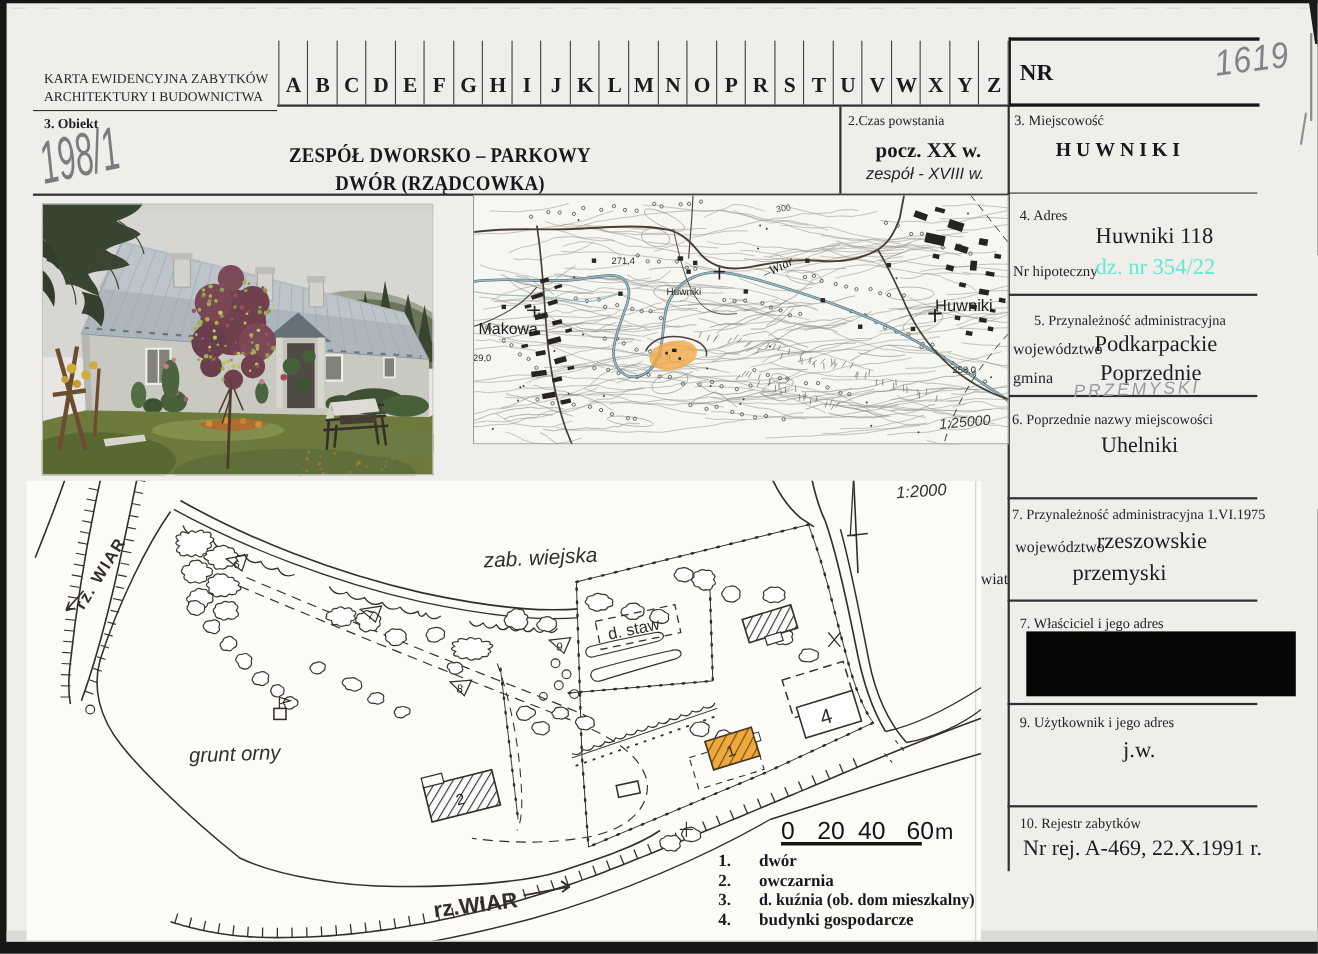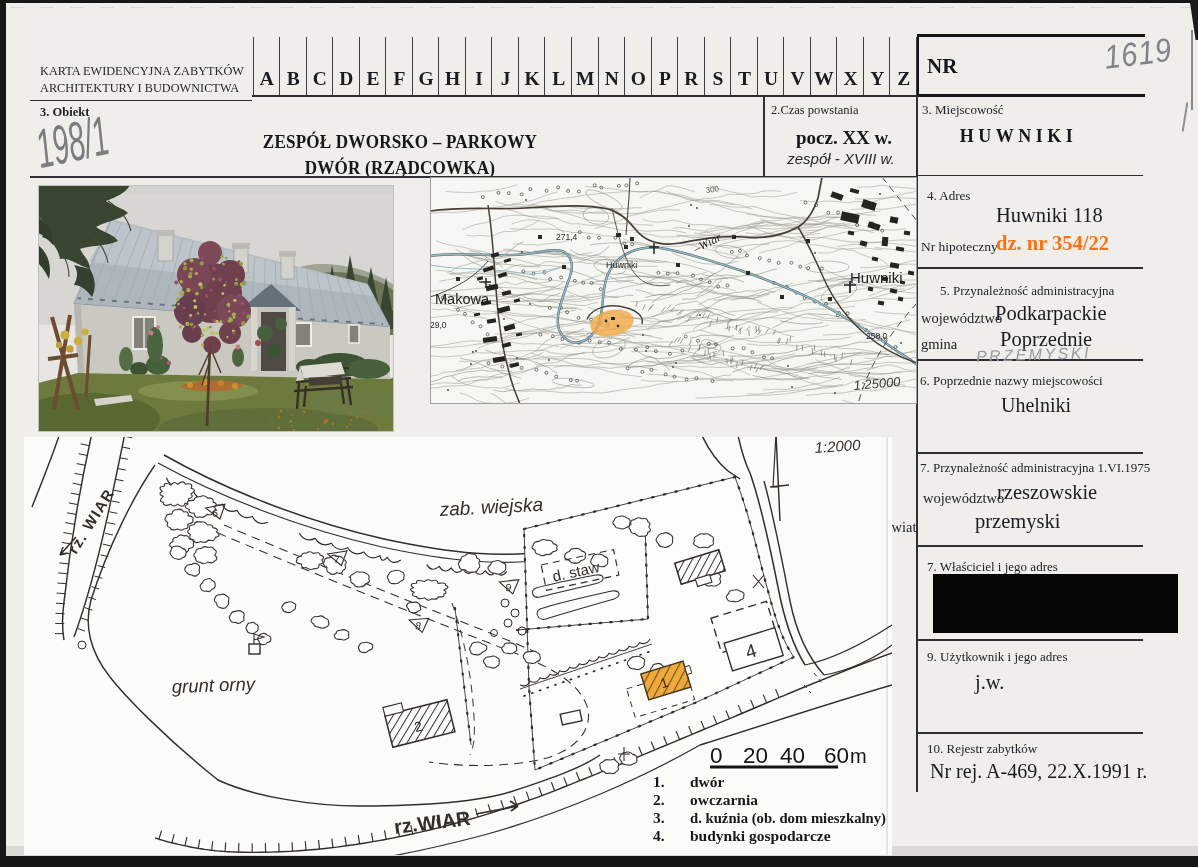--- a/index.html
+++ b/index.html
@@ -87,21 +87,21 @@
 <div class="abs lbl" style="left:922px;top:102px;">3. Miejscowość</div>
 
 <div class="abs" style="left:916px;top:126px;width:205px;text-align:center;font-weight:bold;font-size:18px;letter-spacing:4.5px;color:#17171d;">HUWNIKI</div>
 
 <div class="abs lbl" style="left:927px;top:188px;">4. Adres</div>
 
 <div class="abs" style="left:996px;top:204px;font-size:20.5px;color:#1b1b21;">Huwniki 118</div>
 
 <div class="abs" style="left:921px;top:239px;font-size:13.5px;color:#22222a;">Nr hipoteczny</div>
 
-<div class="abs" style="left:996px;top:232px;font-size:20.5px;color:#f97316;font-weight:bold;">dz. nr 354/22</div>
+<div class="abs" style="left:996px;top:232px;font-size:20.5px;color:#5eead4;">dz. nr 354/22</div>
 
 <div class="abs lbl" style="left:920px;top:283px;margin-left:20px;">5. Przynależność administracyjna</div>
 
 <div class="abs" style="left:921px;top:310px;font-size:14.5px;color:#22222a;">województwo</div>
 <div class="abs" style="left:995px;top:302px;font-size:20.5px;color:#1b1b21;">Podkarpackie</div>
 
 <div class="abs" style="left:921px;top:336px;font-size:14.5px;color:#22222a;">gmina</div>
 <div class="abs" style="left:1000px;top:328px;font-size:20.5px;color:#1b1b21;">Poprzednie</div>
 
 <div class="abs" style="left:976px;top:346px;font-family:'Liberation Sans',sans-serif;font-style:italic;font-size:16px;letter-spacing:2.5px;color:#9a9aa0;transform:rotate(-2deg);">PRZEMYSKI</div>
@@ -117,21 +117,21 @@
 
 <div class="abs" style="left:877px;top:519px;font-size:14.5px;color:#22222a;">powiat</div>
 <div class="abs" style="left:975px;top:510px;font-size:20.5px;color:#1b1b21;">przemyski</div>
 
 <div class="abs lbl" style="left:927px;top:559px;">7. Właściciel i jego adres</div>
 
 <div class="abs" style="left:933px;top:574px;width:245px;height:59px;background:#060606;"></div>
 
 <div class="abs lbl" style="left:927px;top:649px;">9. Użytkownik i jego adres</div>
 
-<div class="abs" style="left:975px;top:671px;font-size:20.5px;color:#1b1b21;">j.w.</div>
+<div class="abs" style="left:1021px;top:671px;font-size:20.5px;color:#1b1b21;">j.w.</div>
 
 <div class="abs lbl" style="left:927px;top:741px;">10. Rejestr zabytków</div>
 
 <div class="abs" style="left:930px;top:760px;font-size:20px;color:#1b1b21;">Nr rej. A-469, 22.X.1991 r.</div>
 
 <svg class="abs" style="left:38px;top:185px;" width="356" height="247" viewBox="0 0 356 247">
     <rect x="0" y="0" width="356" height="140" fill="#deddda"></rect>
     <rect x="0" y="0" width="356" height="8" fill="#d9d8d4"></rect>
     <path d="M210,110 C240,84 270,76 300,80 C325,83 345,92 356,100 L356,150 L210,150 Z" fill="#9ba08c" opacity="0.9"></path>
     <path d="M225,112 C252,92 282,84 310,88 C332,91 348,99 356,106 L356,150 L225,150 Z" fill="#687254" opacity="0.92"></path>

